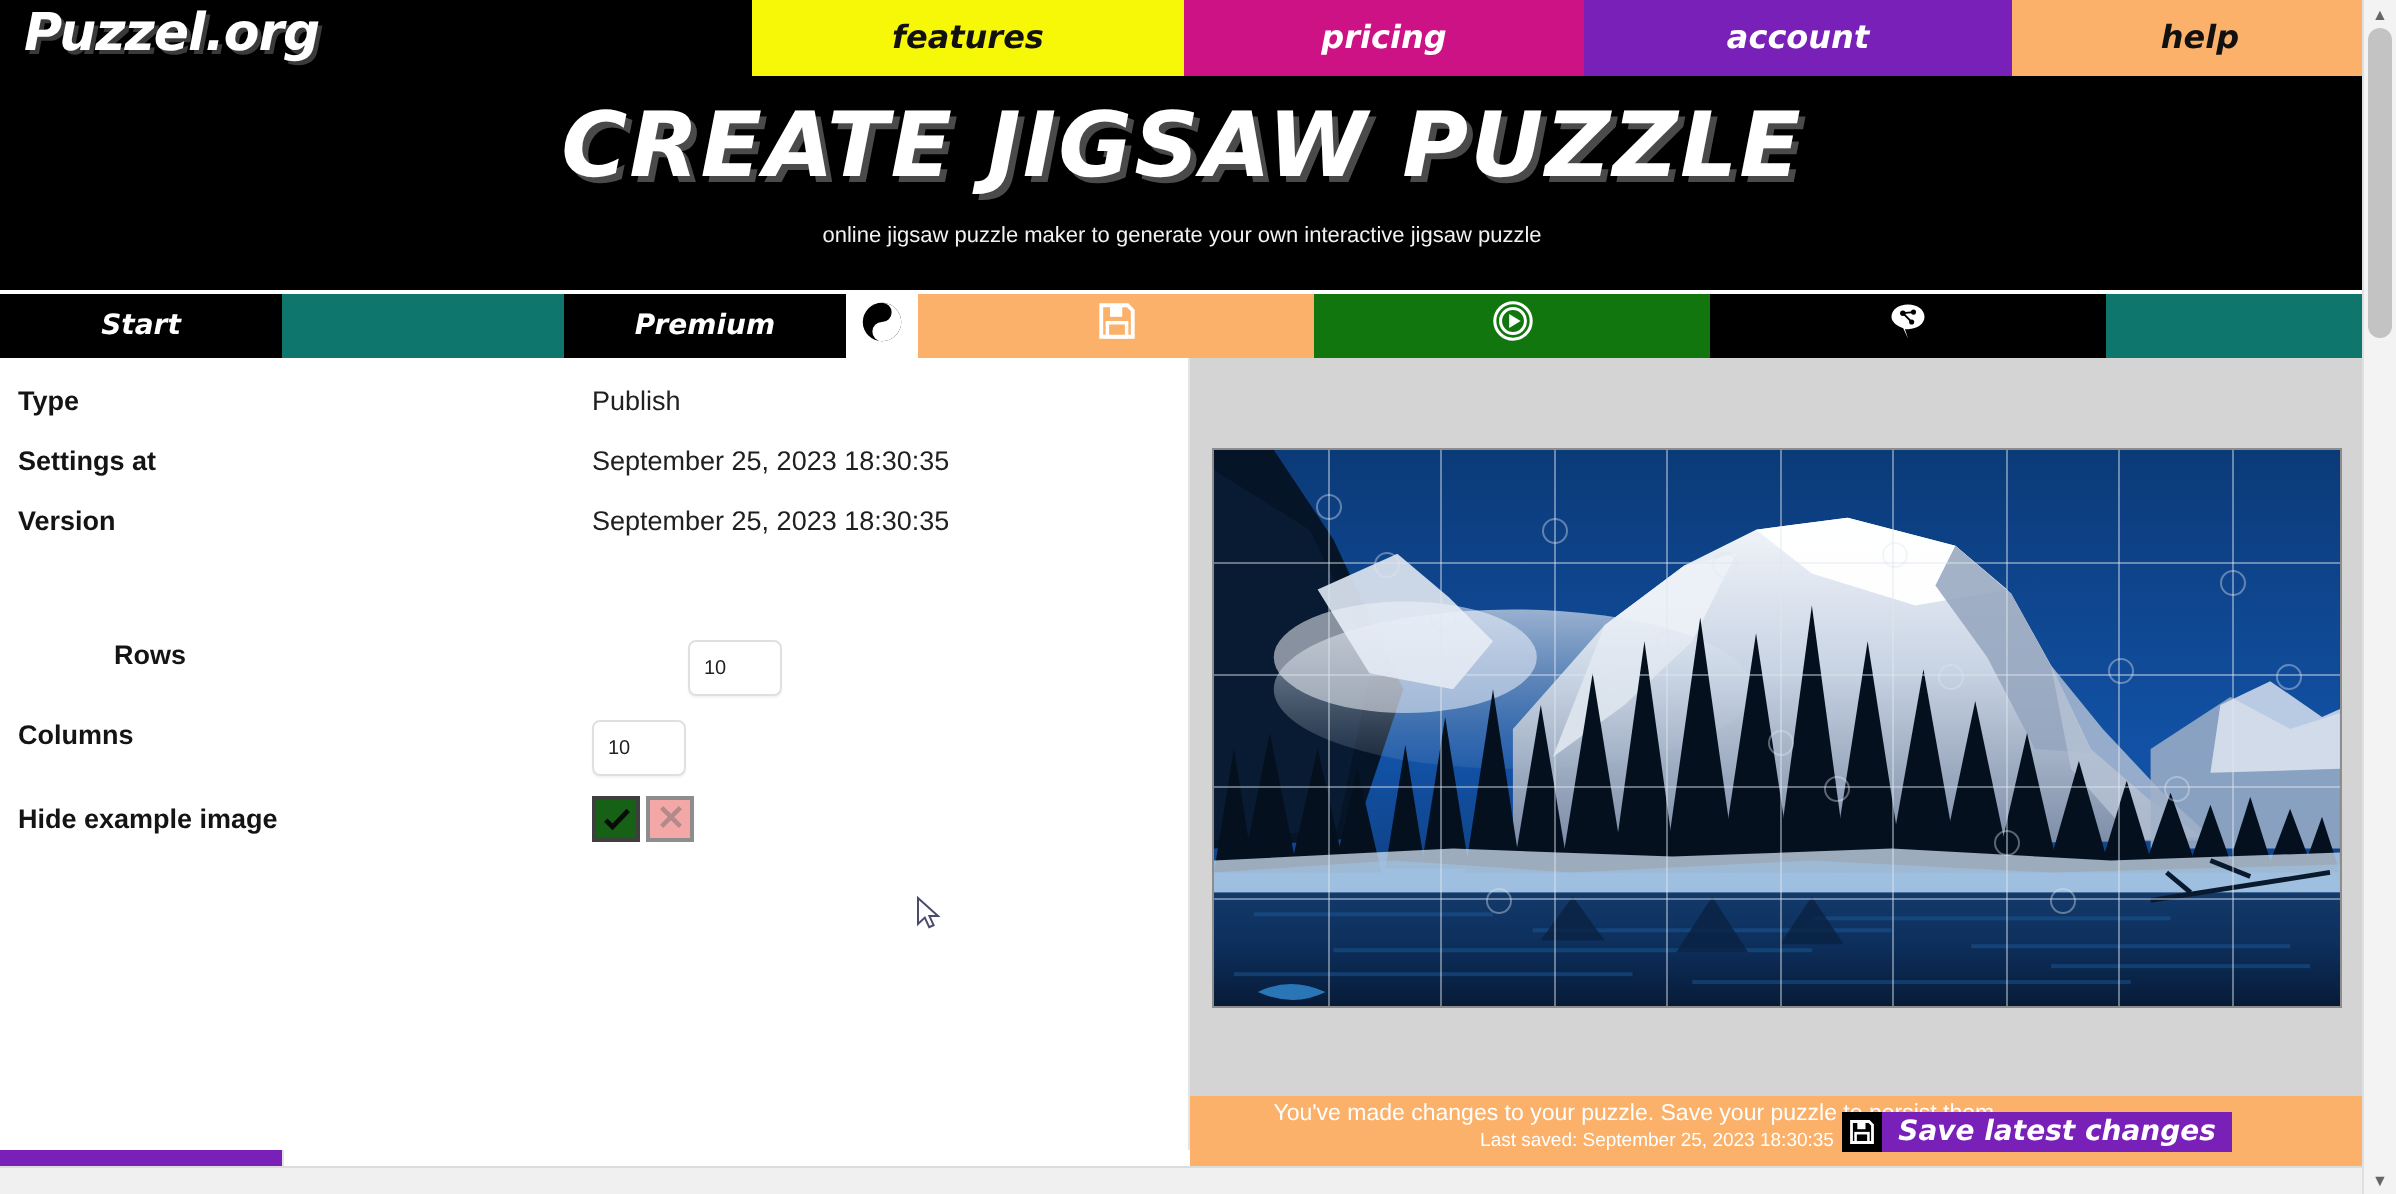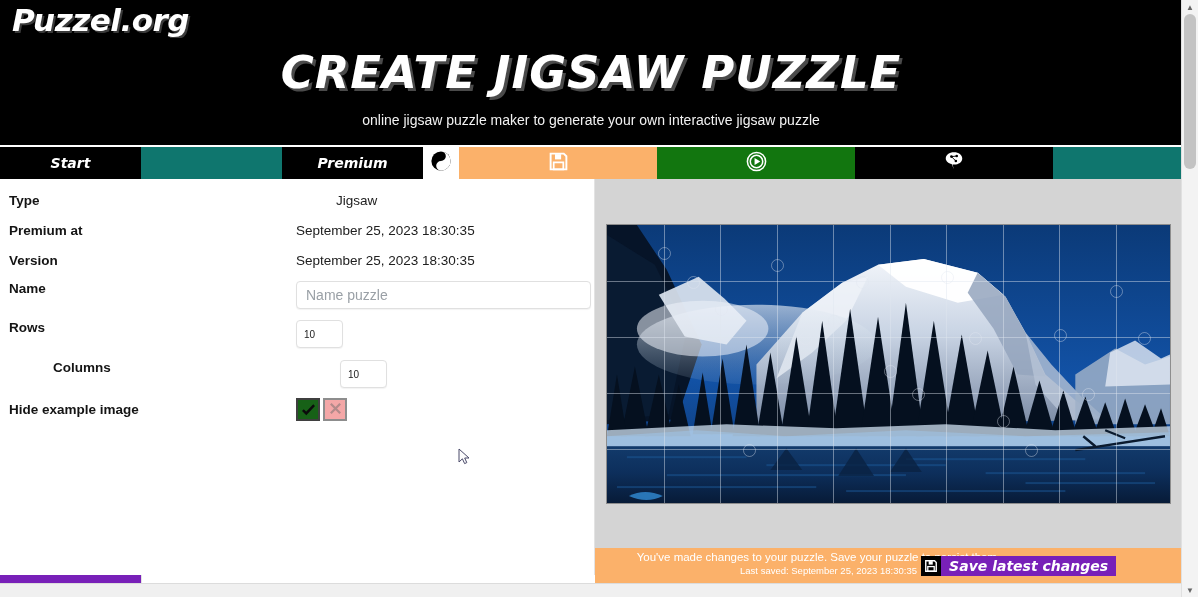--- a/index.html
+++ b/index.html
@@ -9,21 +9,21 @@
     font-family:"Liberation Sans","DejaVu Sans",sans-serif;
     -webkit-font-smoothing:antialiased;
   }
   .page{position:relative;width:1198px;height:597px;overflow:hidden;background:#fff;}
 
   
   .topbar{position:absolute;left:0;top:0;width:1182px;height:38px;background:#000;}
   .brand{
     position:absolute;left:12px;top:2px;
     font-family:"DejaVu Sans",sans-serif;
-    font-weight:bold;font-style:italic;font-size:31px;color:#fff;
+    font-weight:bold;font-style:italic;font-size:26px;color:#fff;
     letter-spacing:-0.5px;
     text-shadow:2px 2px 0 #3a3a3a;
   }
   .mainnav{position:absolute;left:376px;top:0;height:38px;display:flex;}
   .navitem{
     height:38px;line-height:38px;text-align:center;
     font-family:"DejaVu Sans",sans-serif;
     font-weight:bold;font-style:italic;font-size:16px;
     cursor:pointer;user-select:none;
   }
@@ -36,21 +36,21 @@
   .hero{position:absolute;left:0;top:38px;width:1182px;height:107px;background:#000;}
   .hero h1{
     margin:0;position:absolute;left:0;right:0;top:8px;text-align:center;
     font-family:"DejaVu Sans",sans-serif;
     font-weight:bold;font-style:italic;font-size:45px;color:#fff;
     letter-spacing:1px;
     text-shadow:3px 3px 0 #4a4a4a;
   }
   .hero .sub{
     position:absolute;left:0;right:0;top:74px;text-align:center;
-    font-size:14px;color:#f2f2f2;
+    font-size:11px;color:#f2f2f2;
   }
 
   
   .tabstrip{position:absolute;left:0;top:147px;width:1182px;height:32px;background:#0f766e;display:flex;}
   .tab{
     height:32px;line-height:32px;text-align:center;
     font-family:"DejaVu Sans",sans-serif;
     font-weight:bold;font-style:italic;font-size:14px;color:#fff;
     cursor:pointer;user-select:none;background:#000;
   }
@@ -70,22 +70,22 @@
   .settings{
     position:absolute;left:0;top:179px;width:594px;height:396px;
     background:#fff;border-right:1px solid #e3e3e3;
   }
   .row{position:absolute;left:0;width:594px;display:flex;align-items:flex-start;}
   .rlabel{
     width:296px;padding-left:9px;box-sizing:border-box;
     font-size:13.5px;font-weight:bold;color:#141414;
   }
   .rvalue{font-size:13.5px;color:#202020;}
-  .r0{top:14px;gap:40px;} .r1{top:44px;} .r2{top:74px;}
-  .r3{top:102px;} .r4{top:141px;} .r5{top:181px;margin-left:44px;} .r6{top:219px;align-items:center;}
+  .r0{top:14px;} .r1{top:44px;} .r2{top:74px;}
+  .r3{top:102px;} .r4{top:141px;padding-left:48px;} .r5{top:181px;} .r6{top:219px;align-items:center;}
 
   .txtinput{
     box-sizing:border-box;height:28px;
     border:1px solid #e0e0e0;border-radius:4px;background:#fff;
     padding:0 9px;font-size:14px;color:#222;
     font-family:"Liberation Sans",sans-serif;outline:none;
     box-shadow:0 1px 1px rgba(0,0,0,.05);
   }
   .txtinput.name{width:295px;}
   .txtinput.num{width:47px;padding:0 7px;font-size:10px;}
@@ -148,20 +148,26 @@
 
   .cursor{position:absolute;left:458px;top:448px;width:14px;height:18px;pointer-events:none;}
 </style>
 </head>
 <body>
 
 <div class="page">
 
   <div class="topbar">
     <div class="brand">Puzzel.org</div>
+    <div class="mainnav">
+      <div class="navitem features">features</div>
+      <div class="navitem pricing">pricing</div>
+      <div class="navitem account">account</div>
+      <div class="navitem help">help</div>
+    </div>
   </div>
 
   <div class="hero">
     <h1>CREATE JIGSAW PUZZLE</h1>
     <div class="sub">online jigsaw puzzle maker to generate your own interactive jigsaw puzzle</div>
   </div>
 
   <div class="tabstrip">
     <div class="tab start">Start</div>
     <div class="tab settings">Settings</div>
@@ -209,37 +215,33 @@
           <path d="M9.2 7.2L15 6.6M9.2 7.2L14 12" stroke="#000" stroke-width="1"></path>
         </svg>
       </span>
     </div>
   </div>
 
   <div class="settings">
 
     <div class="row r0">
       <div class="rlabel">Type</div>
-      <div class="rvalue">Jigsaw</div>
+      <div class="rvalue">Publish</div>
     </div>
 
     <div class="row r1">
-      <div class="rlabel">Premium at</div>
+      <div class="rlabel">Settings at</div>
       <div class="rvalue">September 25, 2023 18:30:35</div>
     </div>
 
     <div class="row r2">
       <div class="rlabel">Version</div>
       <div class="rvalue">September 25, 2023 18:30:35</div>
     </div>
 
-    <div class="row r3">
-      <div class="rlabel">Name</div>
-      <input class="txtinput name" type="text" placeholder="Name puzzle" style="">
-    </div>
 
     <div class="row r4">
       <div class="rlabel">Rows</div>
       <input class="txtinput num" type="text" value="10" style="">
     </div>
 
     <div class="row r5">
       <div class="rlabel">Columns</div>
       <input class="txtinput num" type="text" value="10" style="">
     </div>

